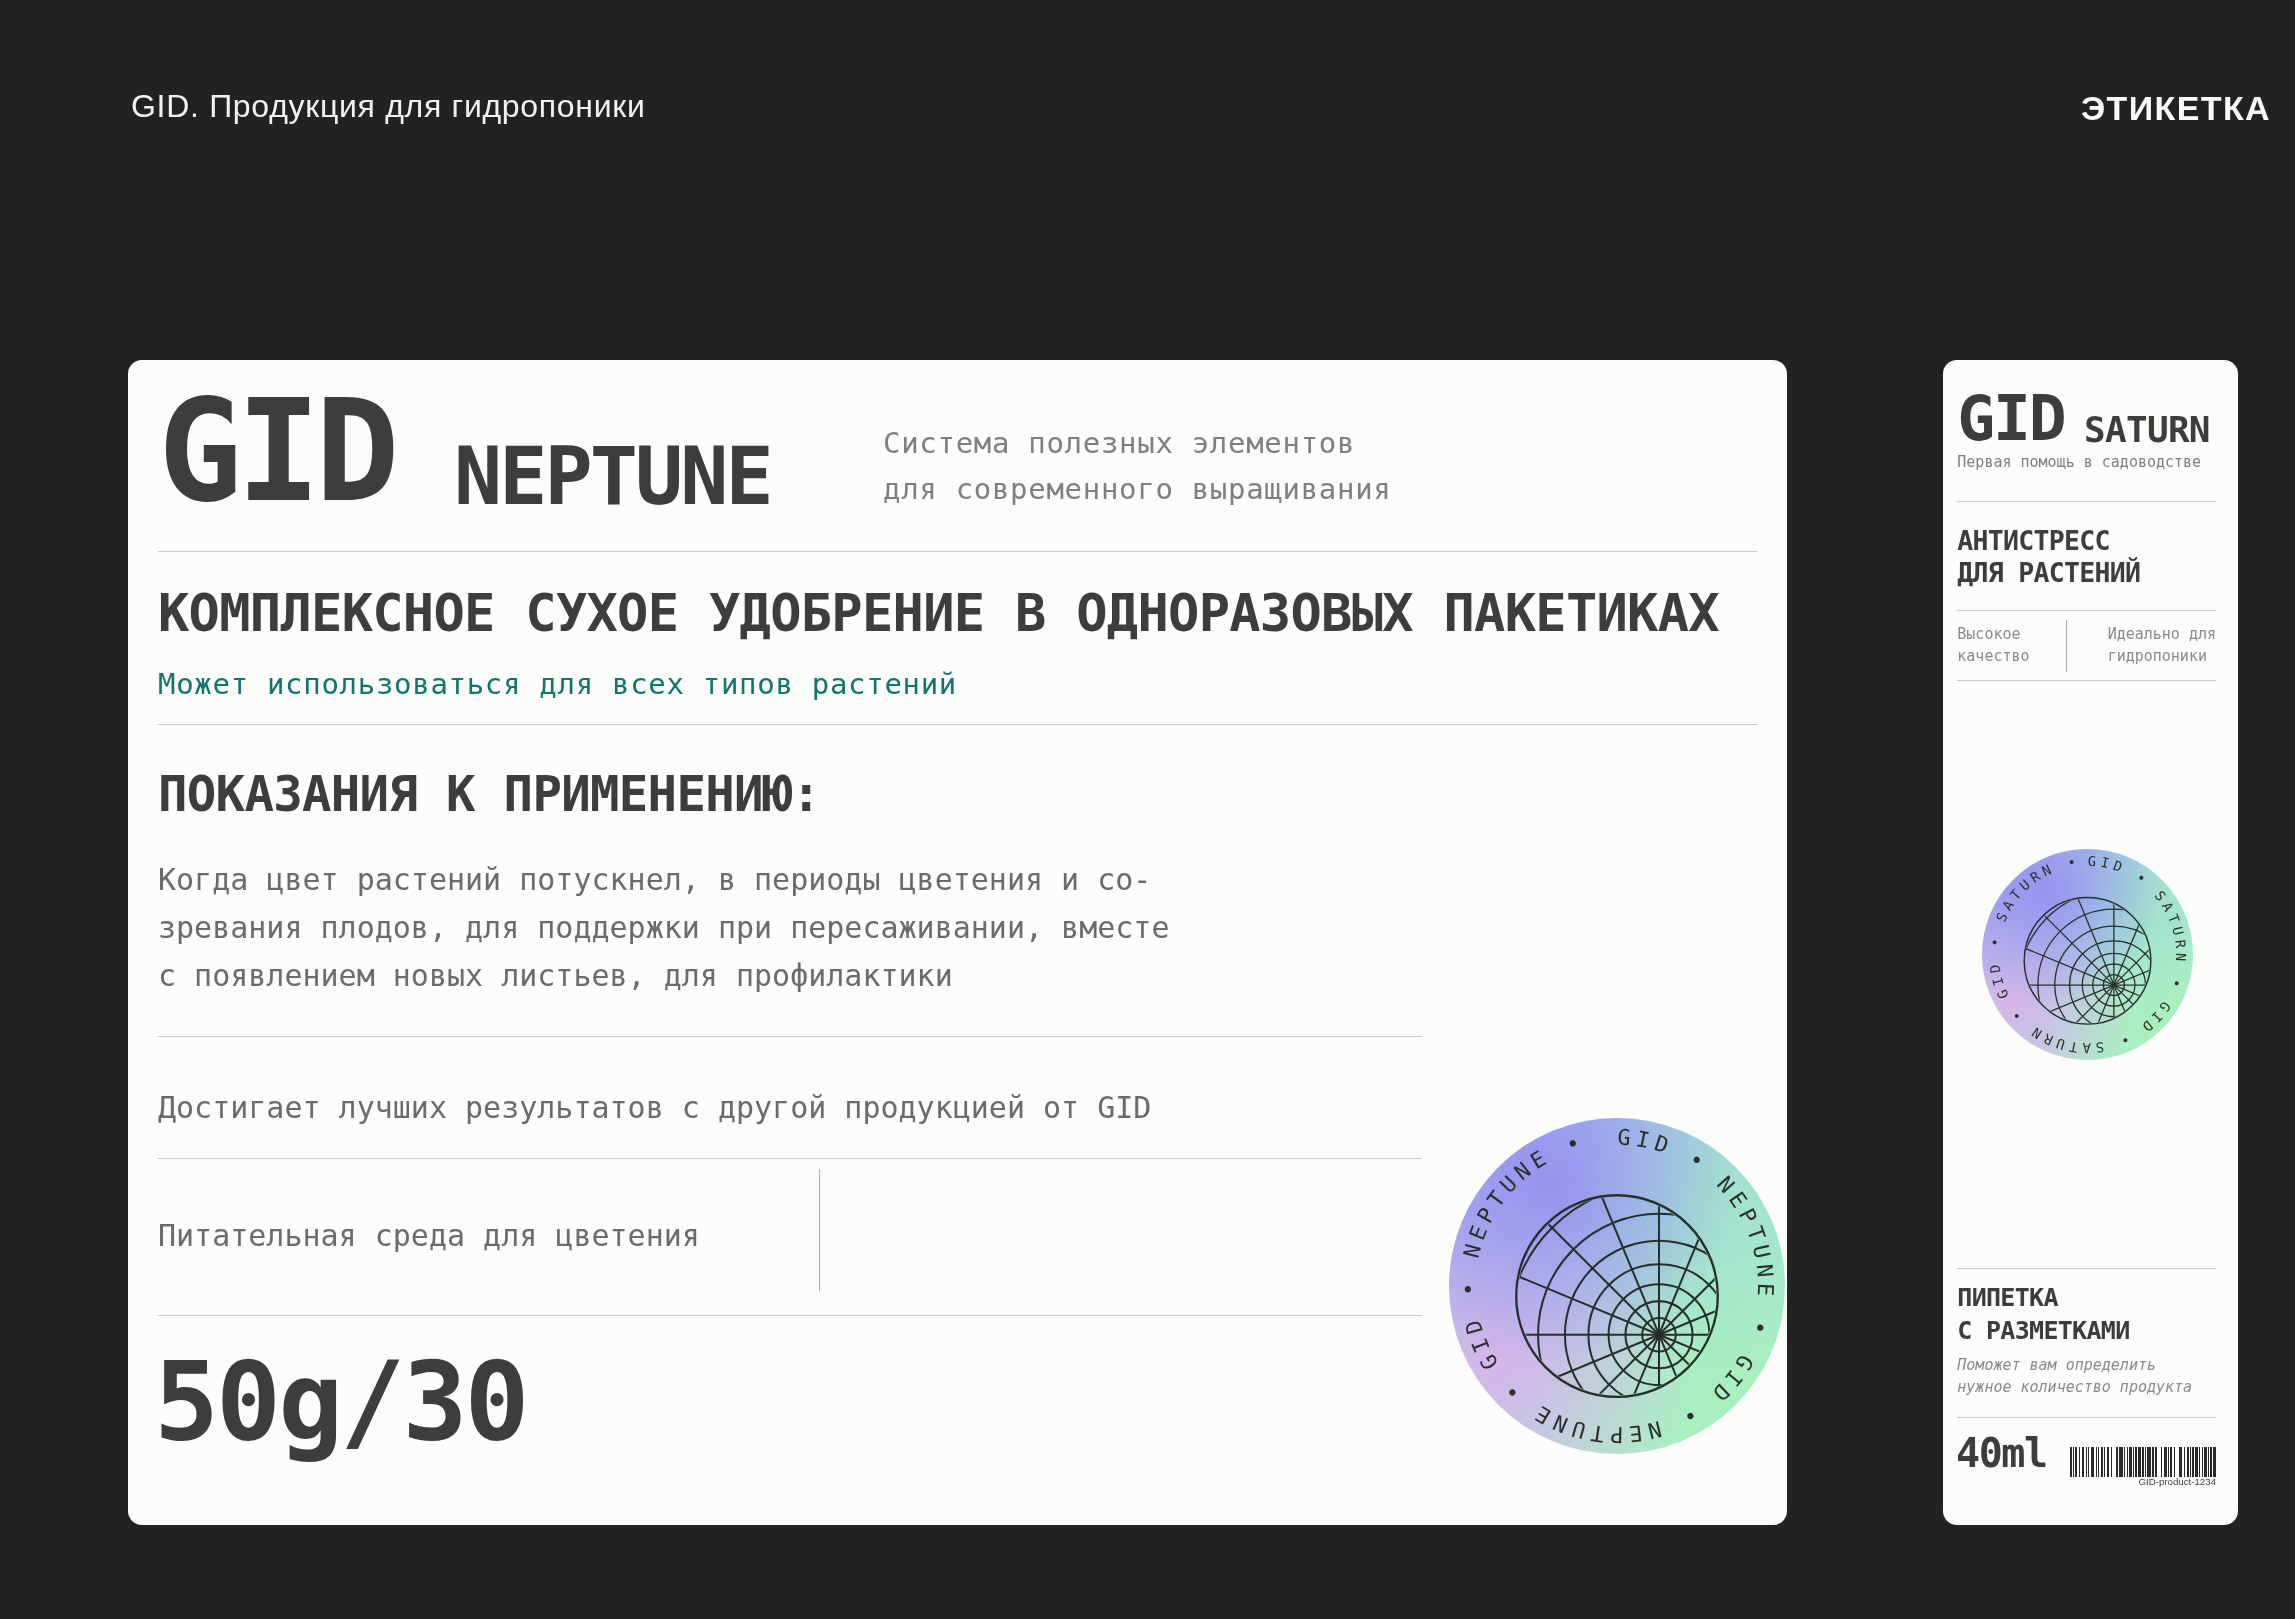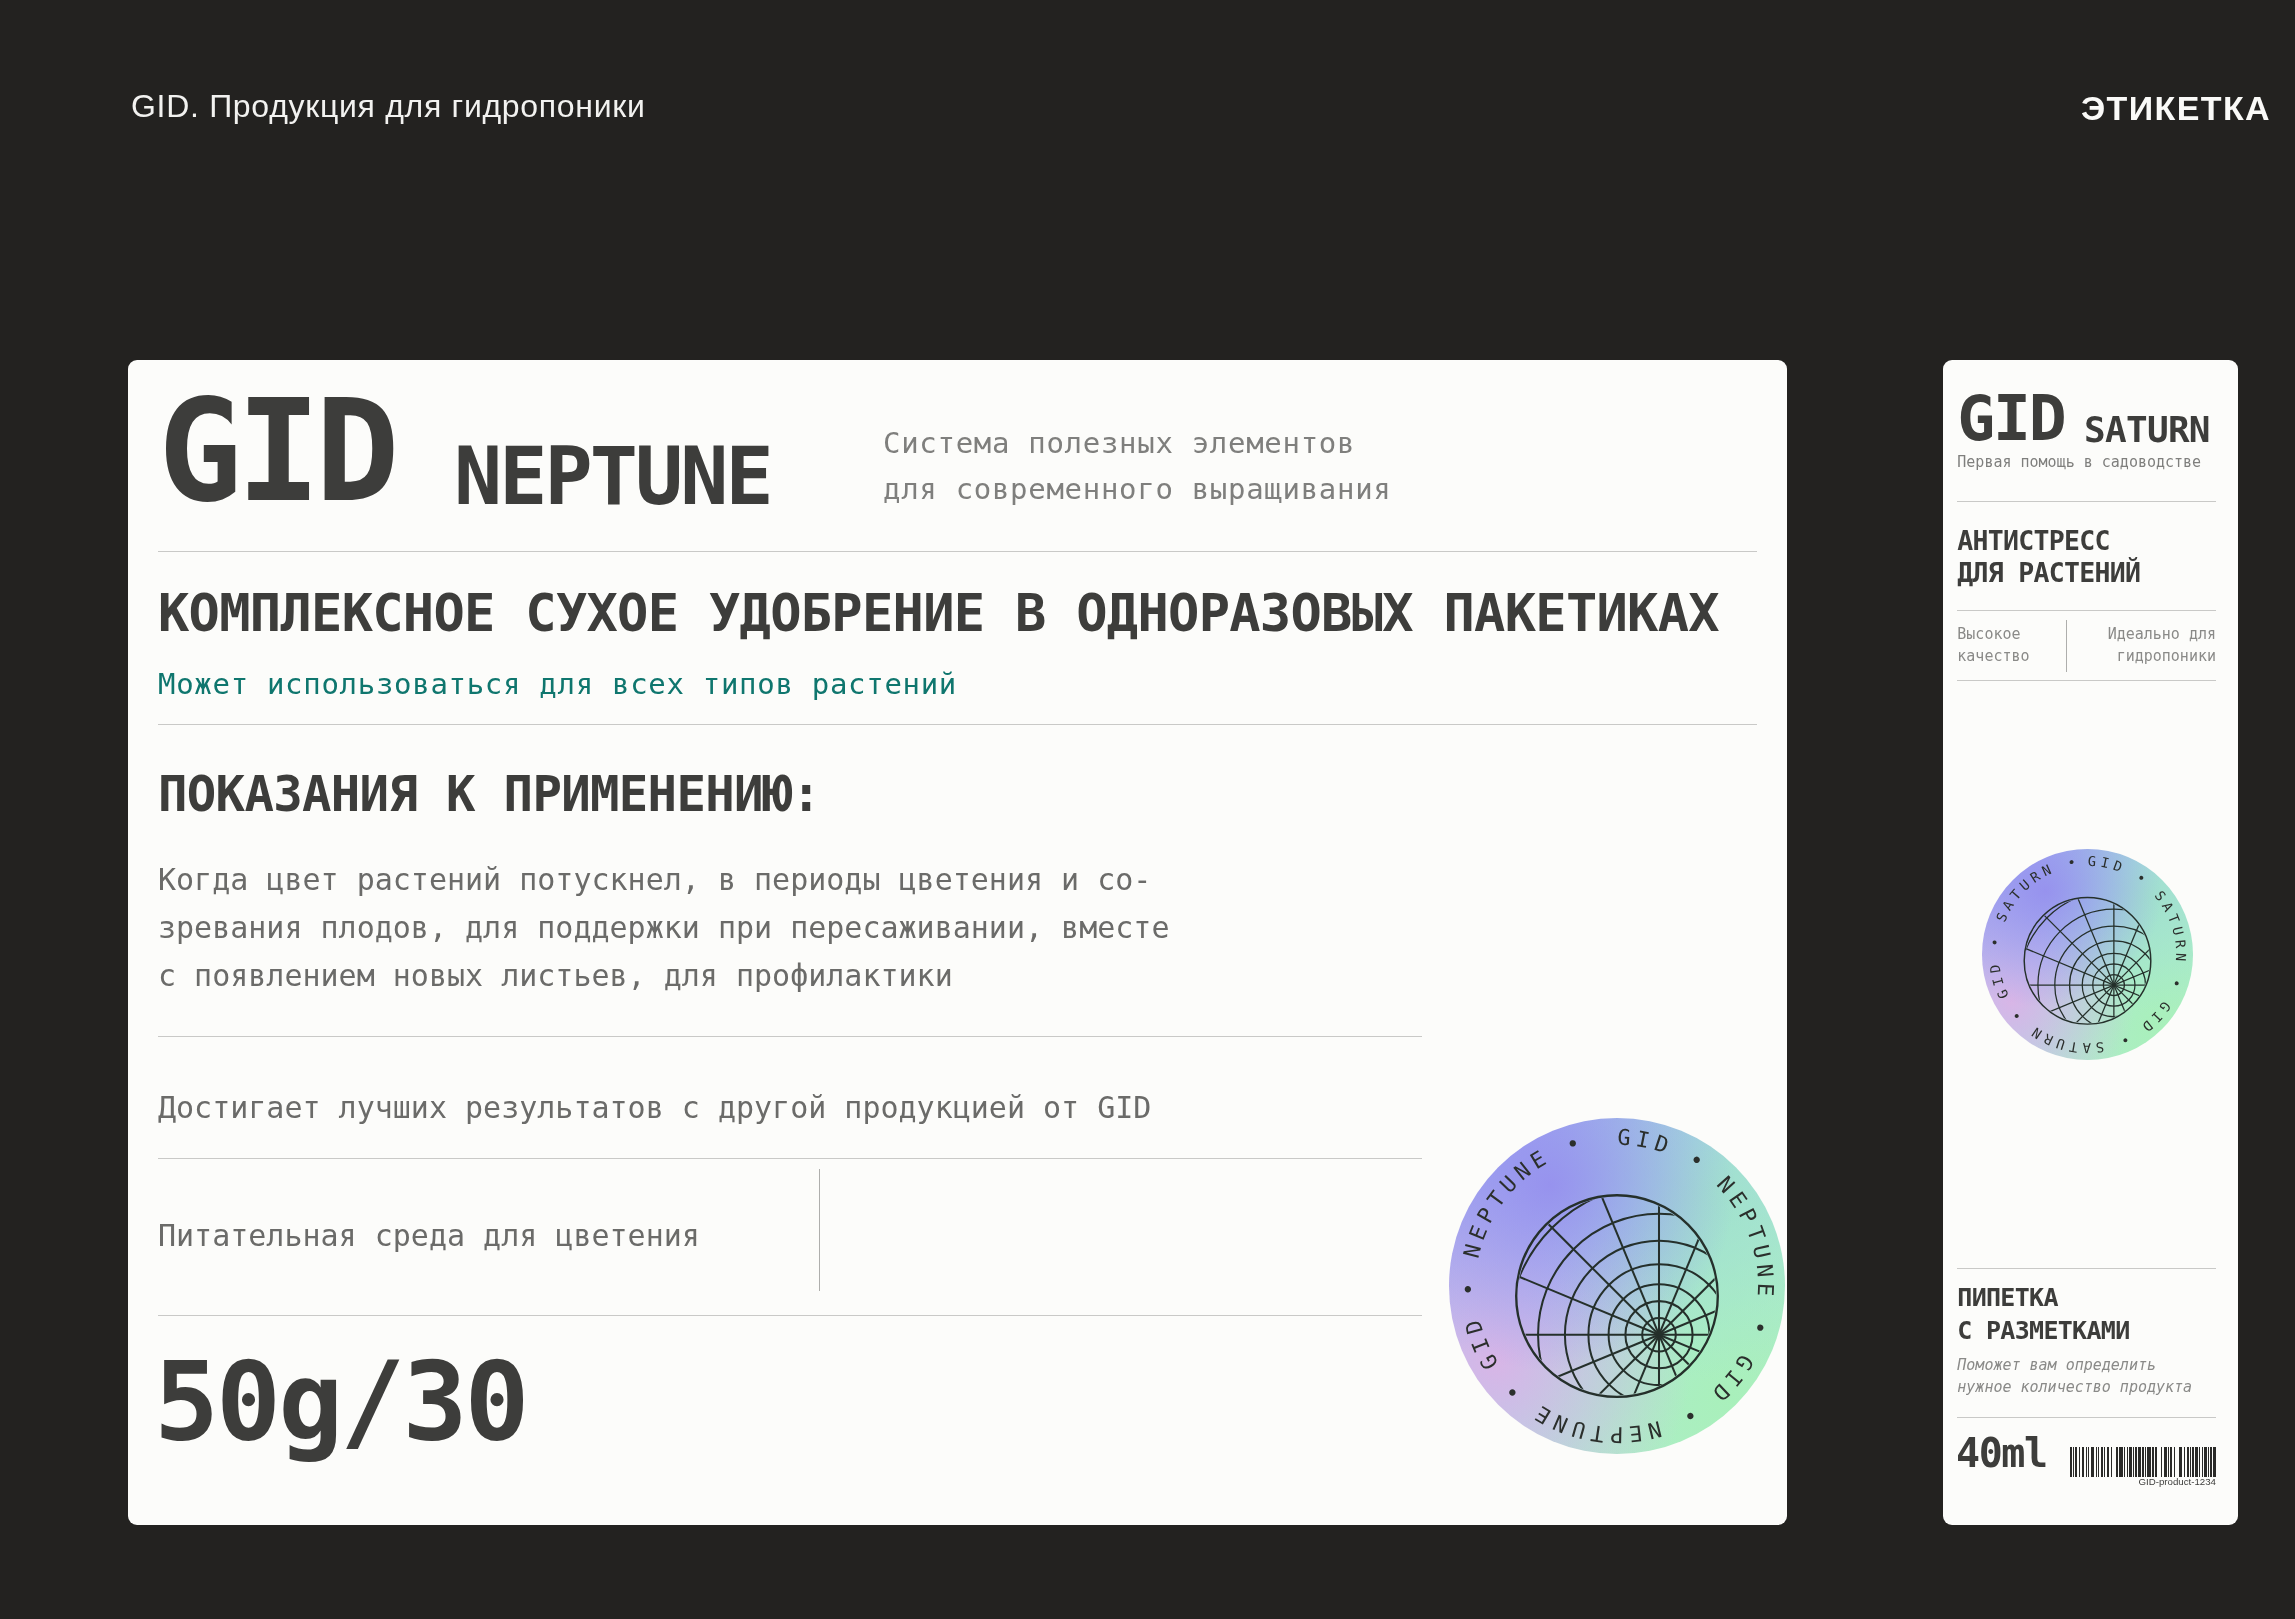--- a/index.html
+++ b/index.html
@@ -6,21 +6,21 @@
   #stage{position:relative;width:2295px;height:1620px;background:#232220;overflow:hidden;
          font-family:"DejaVu Sans Mono",monospace;margin-left:36px;}
 
   
   .page-title{position:absolute;left:95px;top:88px;font-family:"Liberation Sans",sans-serif;
               font-size:32px;font-weight:500;color:#f2f2f0;letter-spacing:0.7px;}
   .page-tag{position:absolute;right:60px;top:89px;font-family:"Liberation Sans",sans-serif;
             font-size:34px;font-weight:700;color:#fafaf8;letter-spacing:1.4px;}
 
   
-  .card{position:absolute;background:#fcfcfa;border-radius:9px;}
+  .card{position:absolute;background:#fcfcfa;border-radius:14px;}
   #card-neptune{left:92px;top:360px;width:1659px;height:1165px;}
   #card-saturn{left:1907px;top:360px;width:295px;height:1165px;}
 
   .hr{position:absolute;height:1.4px;background:#c9c9c7;}
   .vr{position:absolute;width:1.4px;background:#aeaeac;}
 
   .dark{color:#3d3d3b;}
 
   
   .n-gid{position:absolute;left:30px;top:21.5px;font-size:140px;line-height:1;font-weight:700;letter-spacing:-5.7px;}
@@ -43,21 +43,21 @@
 
   
   .s-gid{position:absolute;left:14.3px;top:27px;font-size:63px;line-height:1;font-weight:700;letter-spacing:-2.2px;}
   .s-saturn{position:absolute;left:141px;top:52px;font-size:36px;line-height:1;font-weight:700;letter-spacing:-0.7px;}
   .s-tagline{position:absolute;left:14.3px;top:93px;font-size:15px;color:#7f7f7d;letter-spacing:0px;}
   .hr-s1{left:13.6px;top:141px;width:259px;}
   .s-cat{position:absolute;left:14.3px;top:165px;font-size:26.5px;line-height:32px;font-weight:700;letter-spacing:-0.7px;}
   .hr-s2{left:13.6px;top:250px;width:259px;}
   .s-feat-left{position:absolute;left:14.3px;top:263px;font-size:15px;line-height:22px;color:#8a8a88;}
   .s-vdiv{left:123px;top:260px;height:52px;width:1.4px;}
-  .s-feat-right{position:absolute;right:22px;top:263px;font-size:15px;line-height:22px;color:#8a8a88;text-align:right;}
+  .s-feat-right{position:absolute;right:22px;top:263px;font-size:15px;line-height:22px;color:#8a8a88;}
   .hr-s3{left:13.6px;top:320px;width:259px;}
   .hr-s4{left:13.6px;top:908px;width:259px;}
   .s-pip-title{position:absolute;left:14.3px;top:921px;font-size:25px;line-height:33px;font-weight:700;letter-spacing:-0.7px;}
   .s-pip-sub{position:absolute;left:14.3px;top:994px;font-size:15px;line-height:22px;color:#8a8a88;font-style:italic;}
   .hr-s5{left:13.6px;top:1057px;width:259px;}
   .s-volume{position:absolute;left:13px;top:1073px;font-size:40px;line-height:1;font-weight:700;letter-spacing:-1.4px;}
   .s-barcode{position:absolute;left:127px;top:1087px;width:146px;}
   .s-barcode svg{display:block;}
   .s-bar-caption{font-family:"Liberation Sans",sans-serif;font-size:9.7px;color:#3d3d3b;
                  text-align:right;margin-top:-1.4px;white-space:nowrap;}

